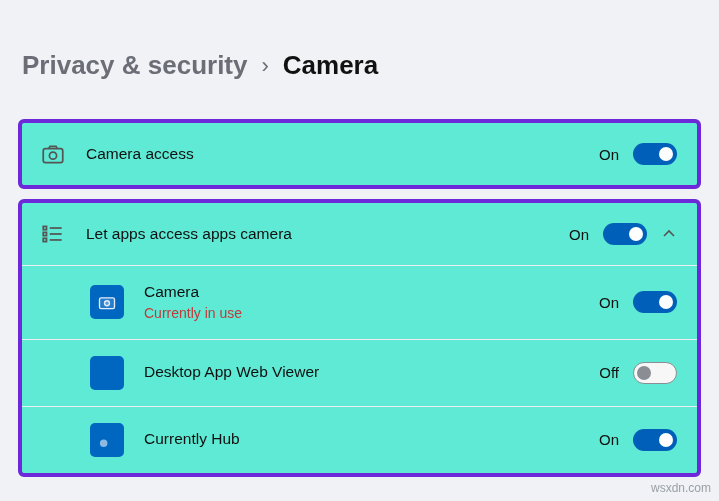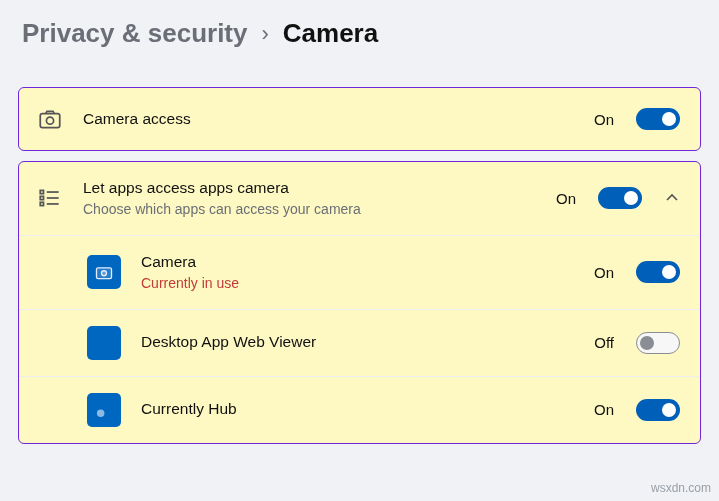--- a/index.html
+++ b/index.html
@@ -15,40 +15,41 @@
   }
   .container {
     padding: 18px 18px 0 18px;
   }
   .breadcrumb {
     display: flex;
     align-items: center;
     gap: 14px;
     margin-bottom: 38px;
     margin-left: 4px;
+    margin-top: 32px;
   }
   .crumb-parent {
     font-size: 26px;
     font-weight: 600;
     color: #6b6e77;
     cursor: pointer;
   }
   .crumb-sep {
     font-size: 22px;
     color: #6b6e77;
     font-weight: 400;
   }
   .crumb-current {
     font-size: 26px;
     font-weight: 700;
     color: #111;
   }
   .card {
-    background: #fef9c3;
-    border: 1px solid #6d28d9;
+    background: #5eead4;
+    border: 4px solid #6d28d9;
     border-radius: 6px;
     margin-bottom: 10px;
   }
   .card-row {
     display: flex;
     align-items: center;
     padding: 16px 20px 16px 16px;
     gap: 18px;
   }
   .sub-row {
@@ -83,21 +84,21 @@
   }
   .status-in-use {
     font-size: 14px;
     color: #c23a3a;
     line-height: 1.35;
     margin-top: 1px;
   }
   .controls {
     display: flex;
     align-items: center;
-    gap: 22px;
+    gap: 14px;
     flex: 0 0 auto;
   }
   .state-label {
     font-size: 15px;
     color: #111;
   }
   .toggle {
     width: 44px;
     height: 22px;
     border-radius: 11px;
@@ -175,21 +176,20 @@
           <rect x="3" y="5" width="3" height="3"></rect>
             <line x1="9" y1="6.5" x2="20" y2="6.5"></line>
           <rect x="3" y="10.5" width="3" height="3"></rect>
             <line x1="9" y1="12" x2="20" y2="12"></line>
           <rect x="3" y="16" width="3" height="3"></rect>
             <line x1="9" y1="17.5" x2="20" y2="17.5"></line>
         </svg>
       </div>
       <div class="text-block">
         <div class="title">Let apps access apps camera</div>
-        <div class="subtitle">Choose which apps can access your camera</div>
       </div>
       <div class="controls">
         <span class="state-label">On</span>
         <div class="toggle on"></div>
         <div class="chevron">
           <svg viewBox="0 0 16 16" fill="none" stroke="currentColor" stroke-width="1.6">
               <path d="M3 10l5-5 5 5"></path>
             </svg>
         </div>
       </div>

